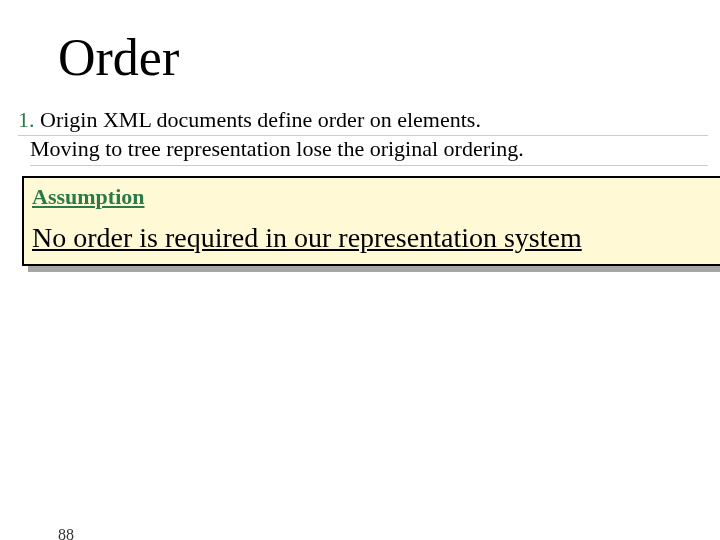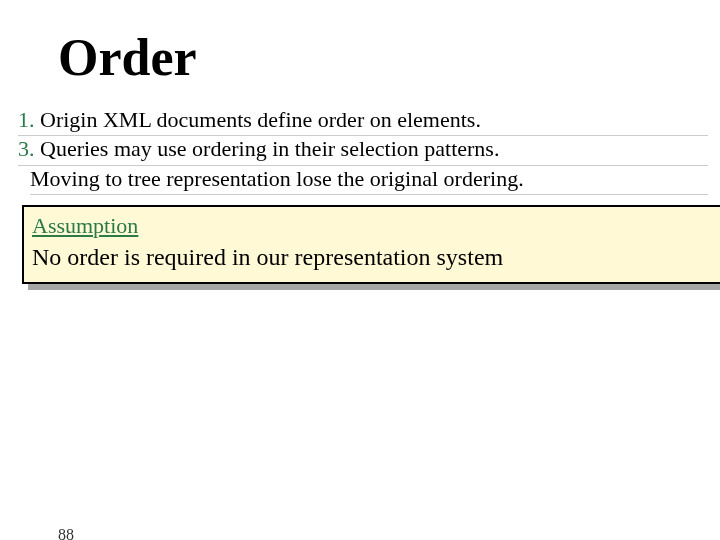--- a/index.html
+++ b/index.html
@@ -1,46 +1,42 @@
 <!DOCTYPE html>
 <html><head>
 <meta charset="utf-8">
 <style>
   * { margin: 0; padding: 0; box-sizing: border-box; }
   html, body { width: 720px; height: 540px; background: #fff; font-family: "Comic Sans MS", "Comic Sans", cursive; color: #000; }
   .slide { position: relative; width: 720px; height: 540px; padding: 0; }
-  .title { font-size: 52px; font-weight: bold; color: #000; margin: 28px 0 0 58px; }
+  .title { font-size: 52px; font-weight: normal; color: #000; margin: 28px 0 0 58px; }
   .body { margin: 20px 0 0 18px; width: 690px; }
   .item { font-size: 22px; line-height: 1.2; border-bottom: 1px solid #ccc; padding-bottom: 2px; }
   .item .num { color: #2a7a4a; }
   .note { font-size: 22px; line-height: 1.2; margin: 0 0 10px 12px; padding-bottom: 2px; border-bottom: 1px solid #ccc; }
   .box { margin: 6px 0 0 4px; width: 702px; border: 2px solid #000; background: #fff9d6; padding: 6px 8px 10px 8px; box-shadow: 6px 6px 0 rgba(0,0,0,0.35); }
-  .box .label { font-size: 22px; font-weight: normal; text-decoration: underline; color: #2a7a4a; display: block; margin-bottom: 4px; }
-  .box .text { font-size: 24px; line-height: 1.2; }
+  .box .label { font-size: 22px; font-weight: bold; text-decoration: underline; color: #2a7a4a; display: block; margin-bottom: 11px; }
+  .box .text { font-size: 28px; line-height: 1.2; text-decoration: underline; }
   .pagenum { position: absolute; left: 58px; bottom: 24px; font-size: 16px; font-family: Georgia, "Times New Roman", serif; color: #333; }
 </style>
 </head>
 <body>
 
 <div class="slide">
 
   <h1 class="title">Order</h1>
 
   <div class="body">
 
     <div class="item">
       <span class="num">1.</span>
       <span>Origin XML documents define order on elements.</span>
     </div>
 
 
-    <div class="item">
-      <span class="num">3.</span>
-      <span>Queries may use ordering in their selection patterns.</span>
-    </div>
 
     <div class="note">Moving to tree representation lose the original ordering.</div>
 
     <div class="box">
       <span class="label">Assumption</span>
       <span class="text">No order is required in our representation system</span>
     </div>
 
   </div>
 

